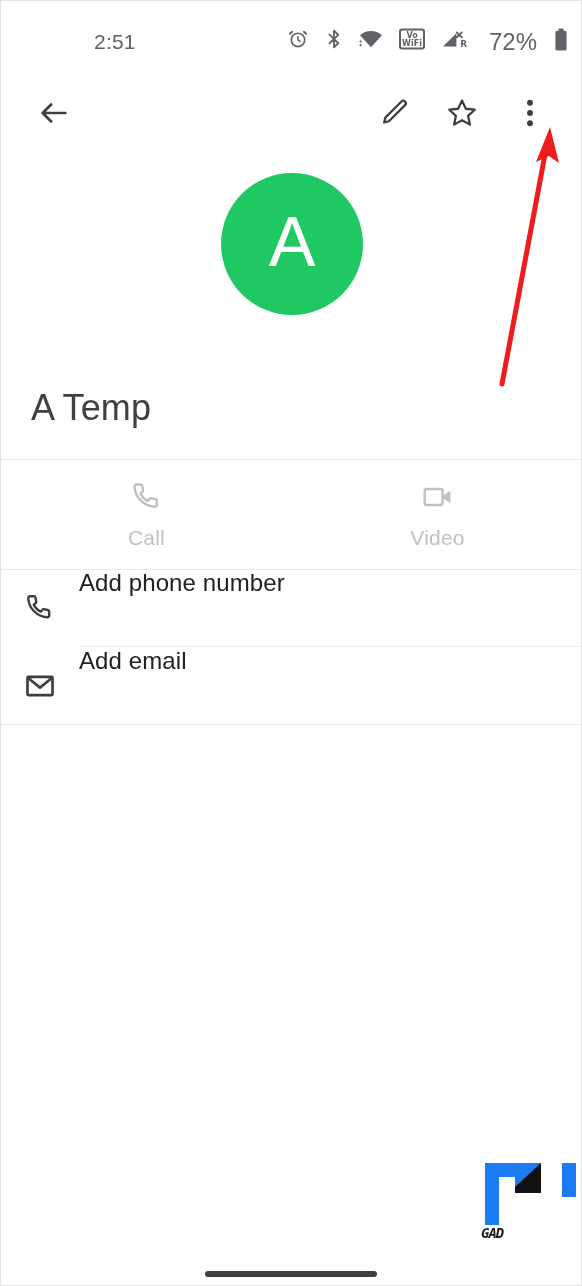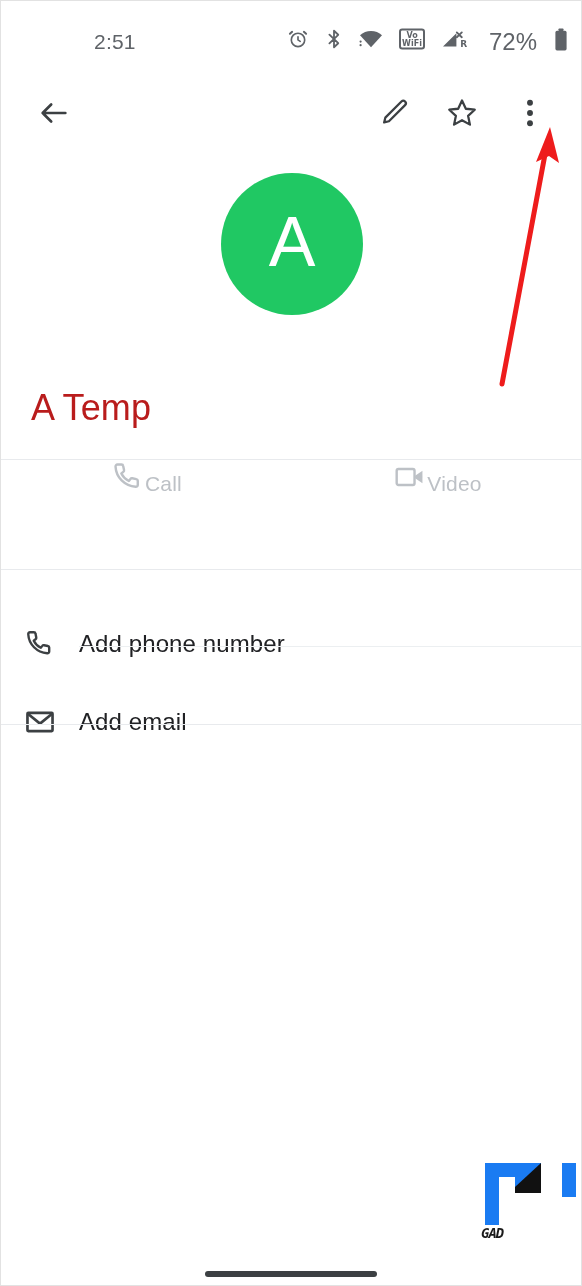--- a/index.html
+++ b/index.html
@@ -105,21 +105,21 @@
     padding-bottom: 4px;
     box-sizing: border-box;
   }
 
   
   .contact-name {
     position: absolute;
     top: 386px;
     left: 30px;
     font-size: 36px;
-    color: #b91c1c;
+    color: #404040;
     font-weight: 400;
     letter-spacing: 0.1px;
   }
 
   
   .divider {
     position: absolute;
     left: 0;
     width: 582px;
     height: 1px;
@@ -134,41 +134,41 @@
     position: absolute;
     top: 459px;
     left: 0;
     width: 582px;
     height: 109px;
     display: flex;
   }
   .qa {
     flex: 1;
     display: flex;
+    flex-direction: column;
+    align-items: center;
     justify-content: center;
     cursor: default;
   }
   .qa svg { display: block; }
   .qa-label {
     margin-top: 12px;
     font-size: 21px;
     color: #bdc1c6;
     letter-spacing: 0.2px;
   }
 
   
   .list-row {
     position: absolute;
     left: 0;
     width: 582px;
     height: 78px;
     display: flex;
-    align-items: center;
     cursor: pointer;
-    margin-top: 36px;
   }
   .list-row.r1 { top: 568px; }
   .list-row.r2 { top: 646px; }
   .row-icon {
     width: 78px;
     min-width: 78px;
     display: flex;
     align-items: center;
     justify-content: center;
   }

